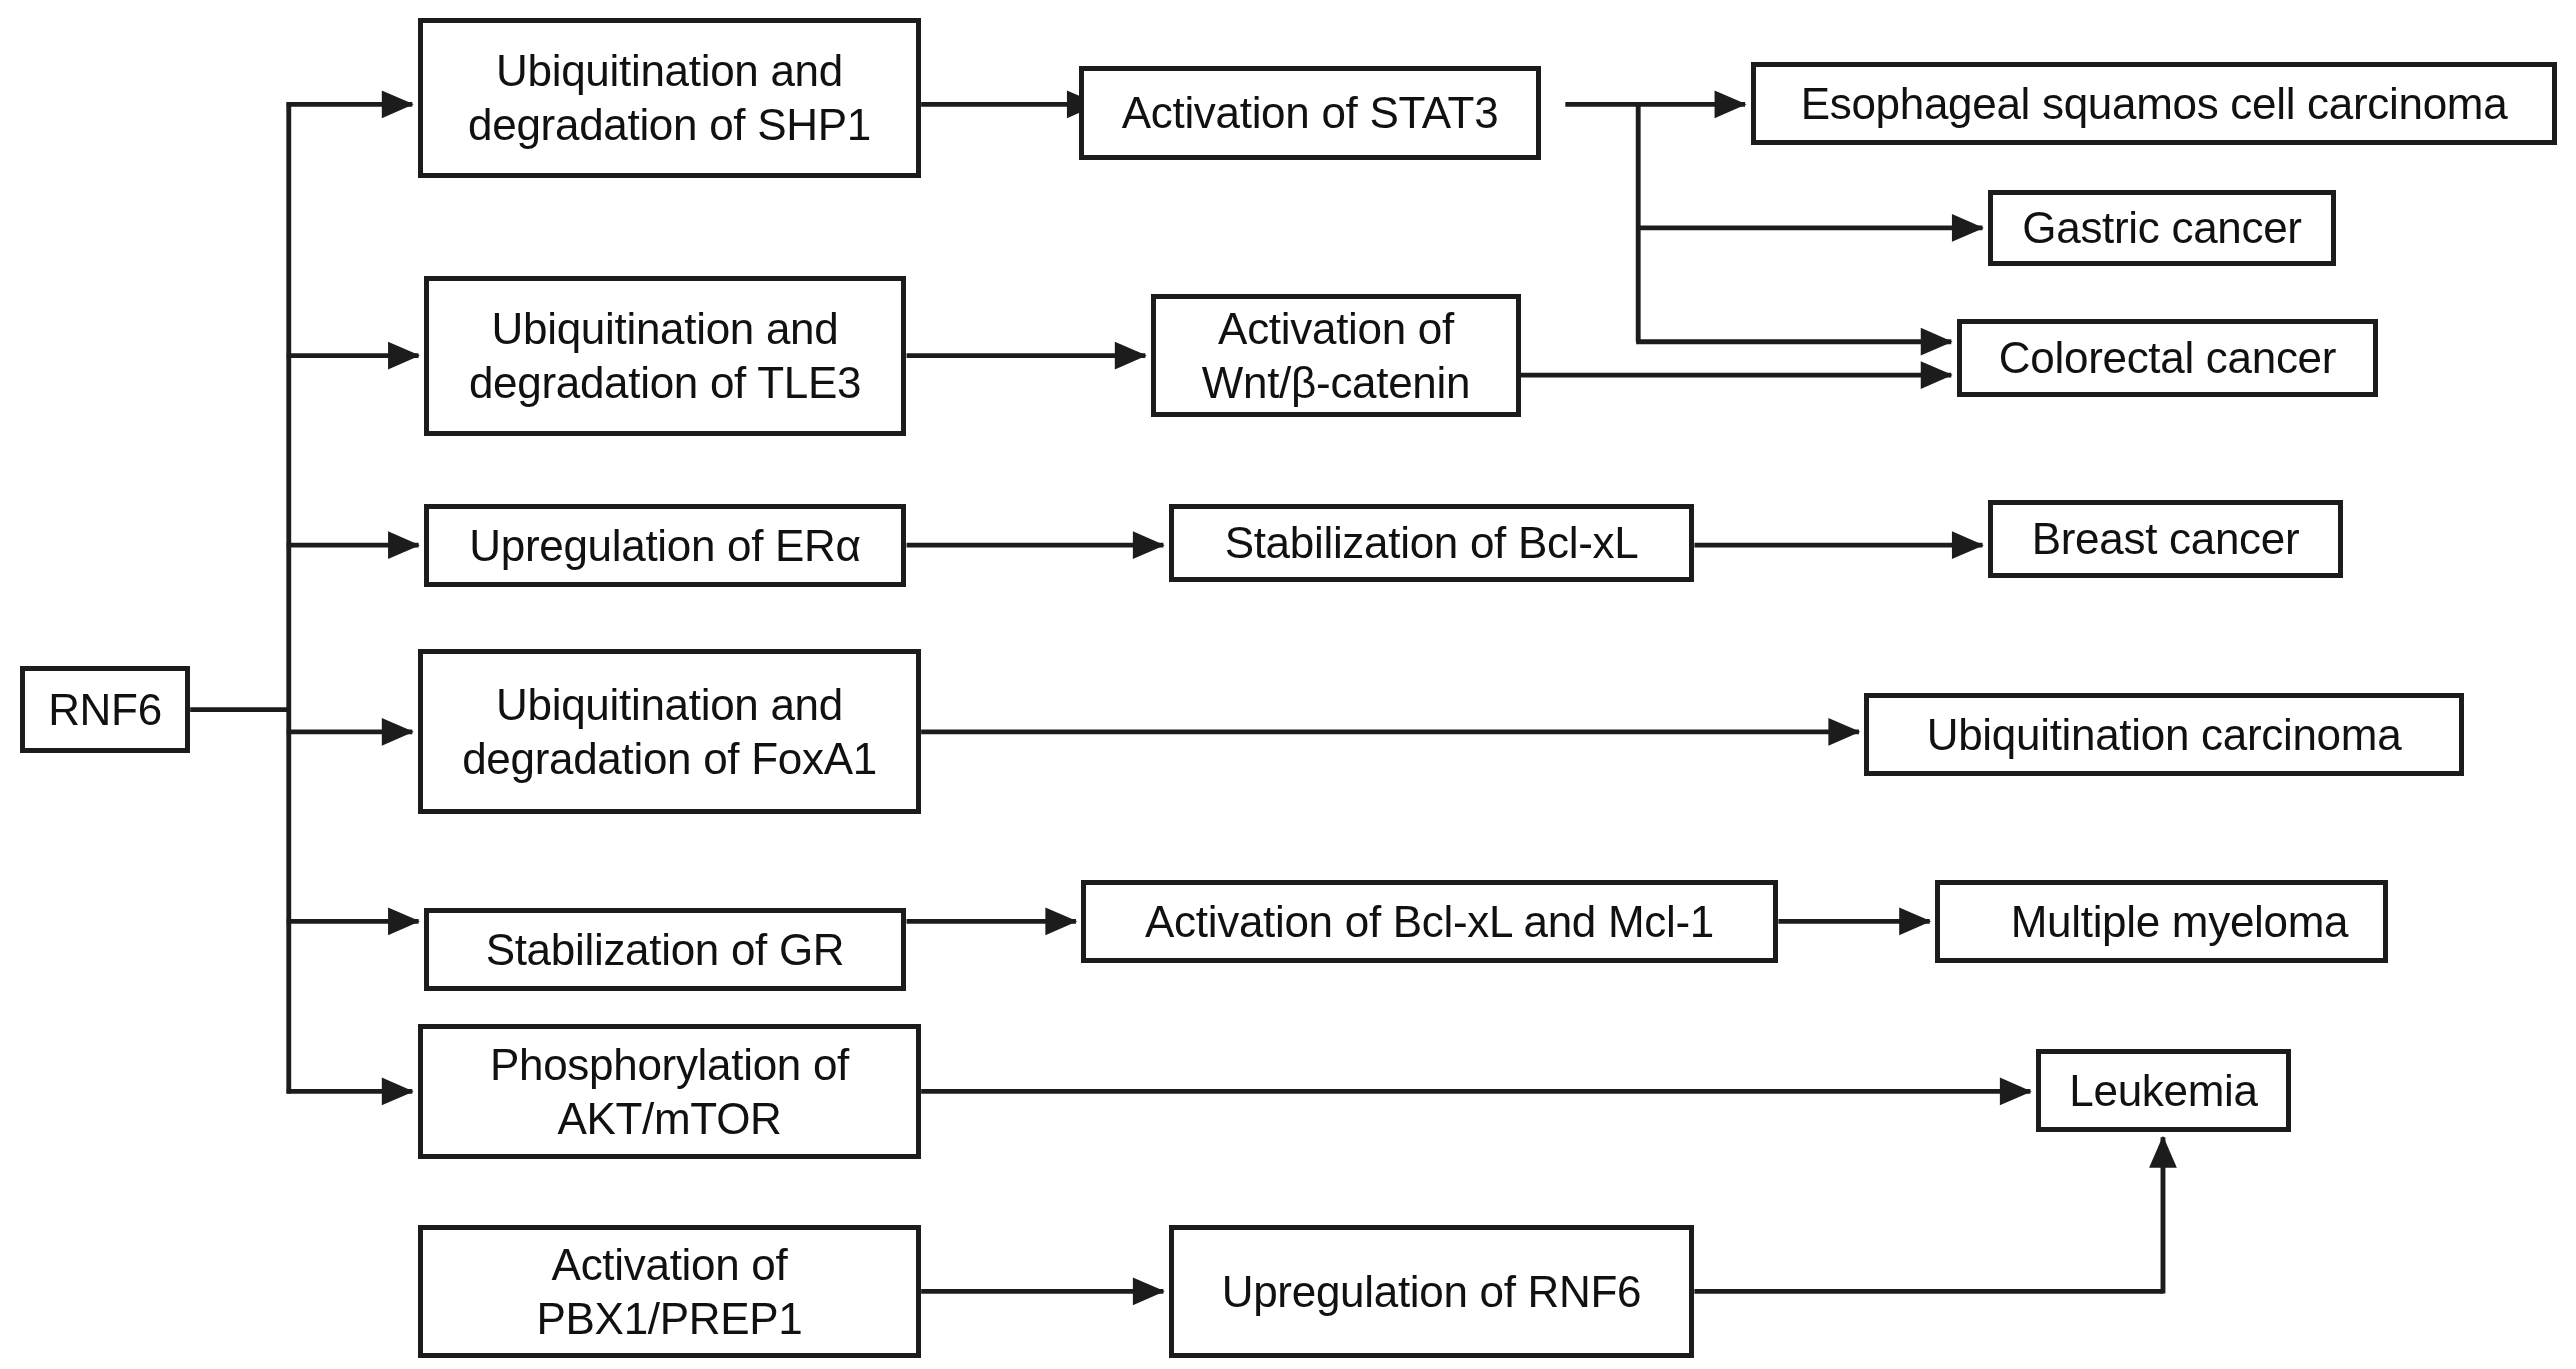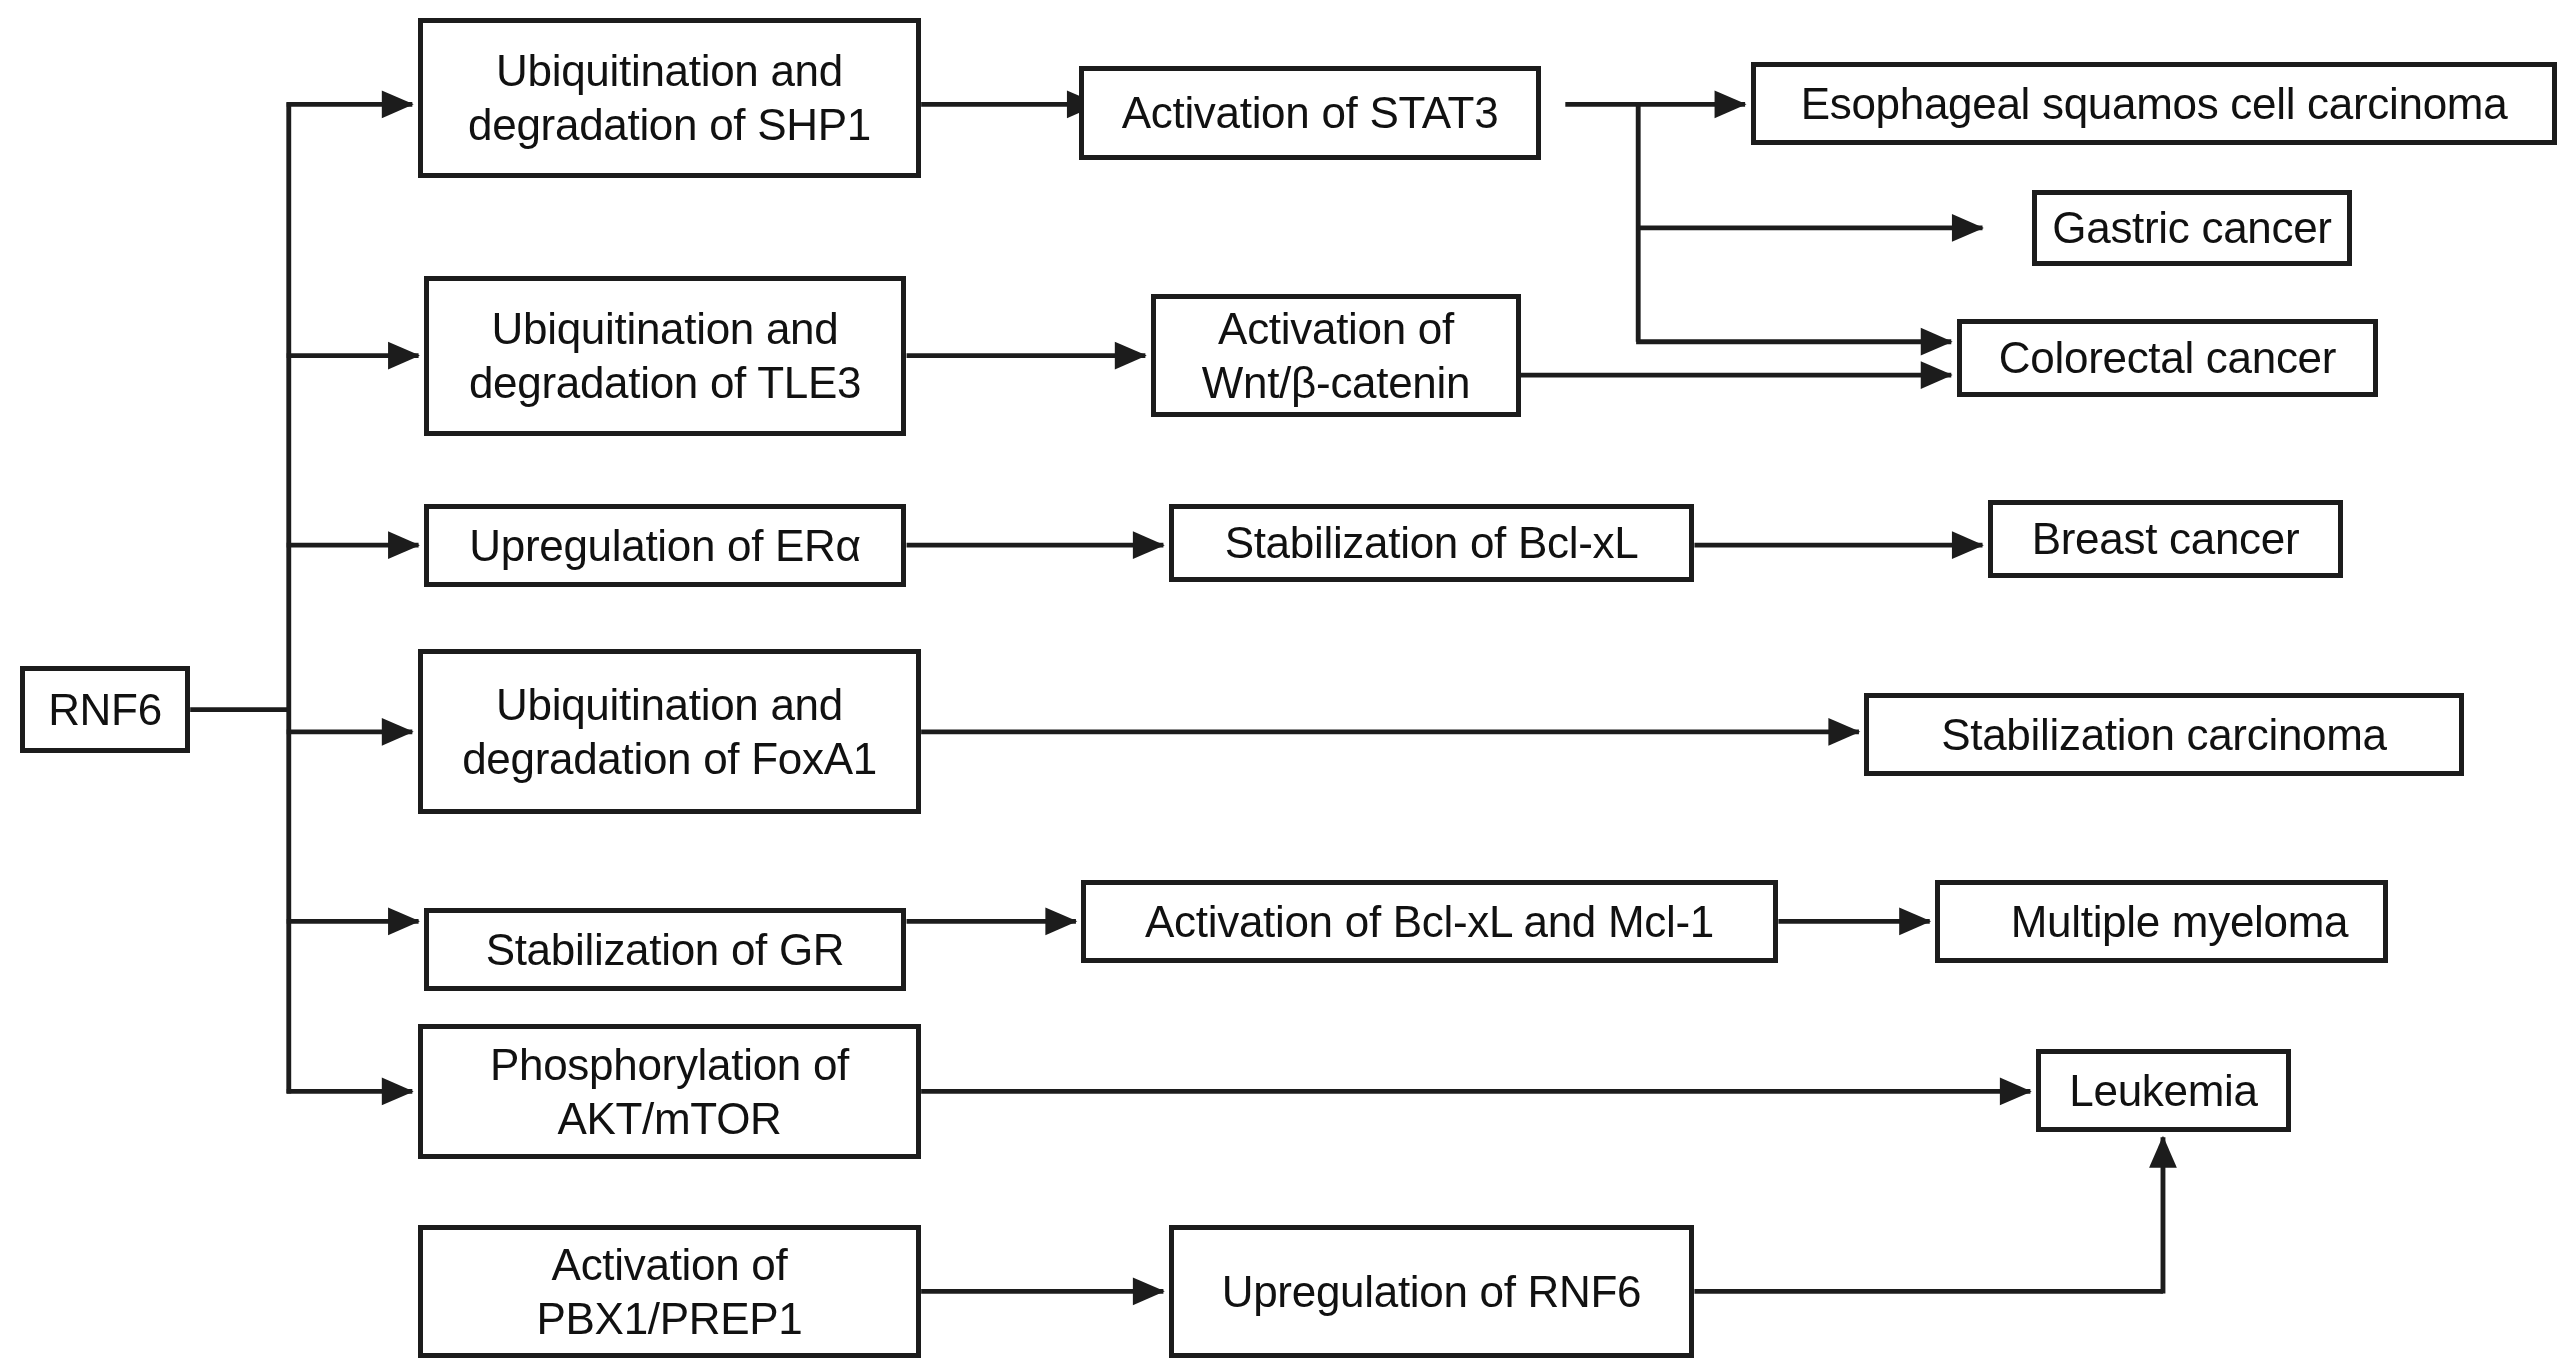--- a/index.html
+++ b/index.html
@@ -124,31 +124,31 @@
   <div class="node" style="left:1081px; top:880px; width:697px; height:83px;">
     <span class="line">Activation of Bcl-xL and Mcl-1</span>
   </div>
   <div class="node" style="left:1169px; top:1225px; width:525px; height:133px;">
     <span class="line">Upregulation of RNF6</span>
   </div>
 
   <div class="node" style="left:1751px; top:62px; width:806px; height:83px;">
     <span class="line">Esophageal squamos cell carcinoma</span>
   </div>
-  <div class="node" style="left:1988px; top:190px; width:320px; height:76px;margin-left:44px;">
+  <div class="node" style="left:1988px; top:190px; width:348px; height:76px;">
     <span class="line">Gastric cancer</span>
   </div>
   <div class="node" style="left:1957px; top:319px; width:421px; height:78px;">
     <span class="line">Colorectal cancer</span>
   </div>
   <div class="node" style="left:1988px; top:500px; width:355px; height:78px;">
     <span class="line">Breast cancer</span>
   </div>
   <div class="node" style="left:1864px; top:693px; width:600px; height:83px;">
-    <span class="line">Stabilization carcinoma</span>
+    <span class="line">Ubiquitination carcinoma</span>
   </div>
   <div class="node" style="left:1935px; top:880px; width:453px; height:83px;padding-left:36px;">
     <span class="line">Multiple myeloma</span>
   </div>
   <div class="node" style="left:2036px; top:1049px; width:255px; height:83px;">
     <span class="line">Leukemia</span>
   </div>
 
 </div>
 

